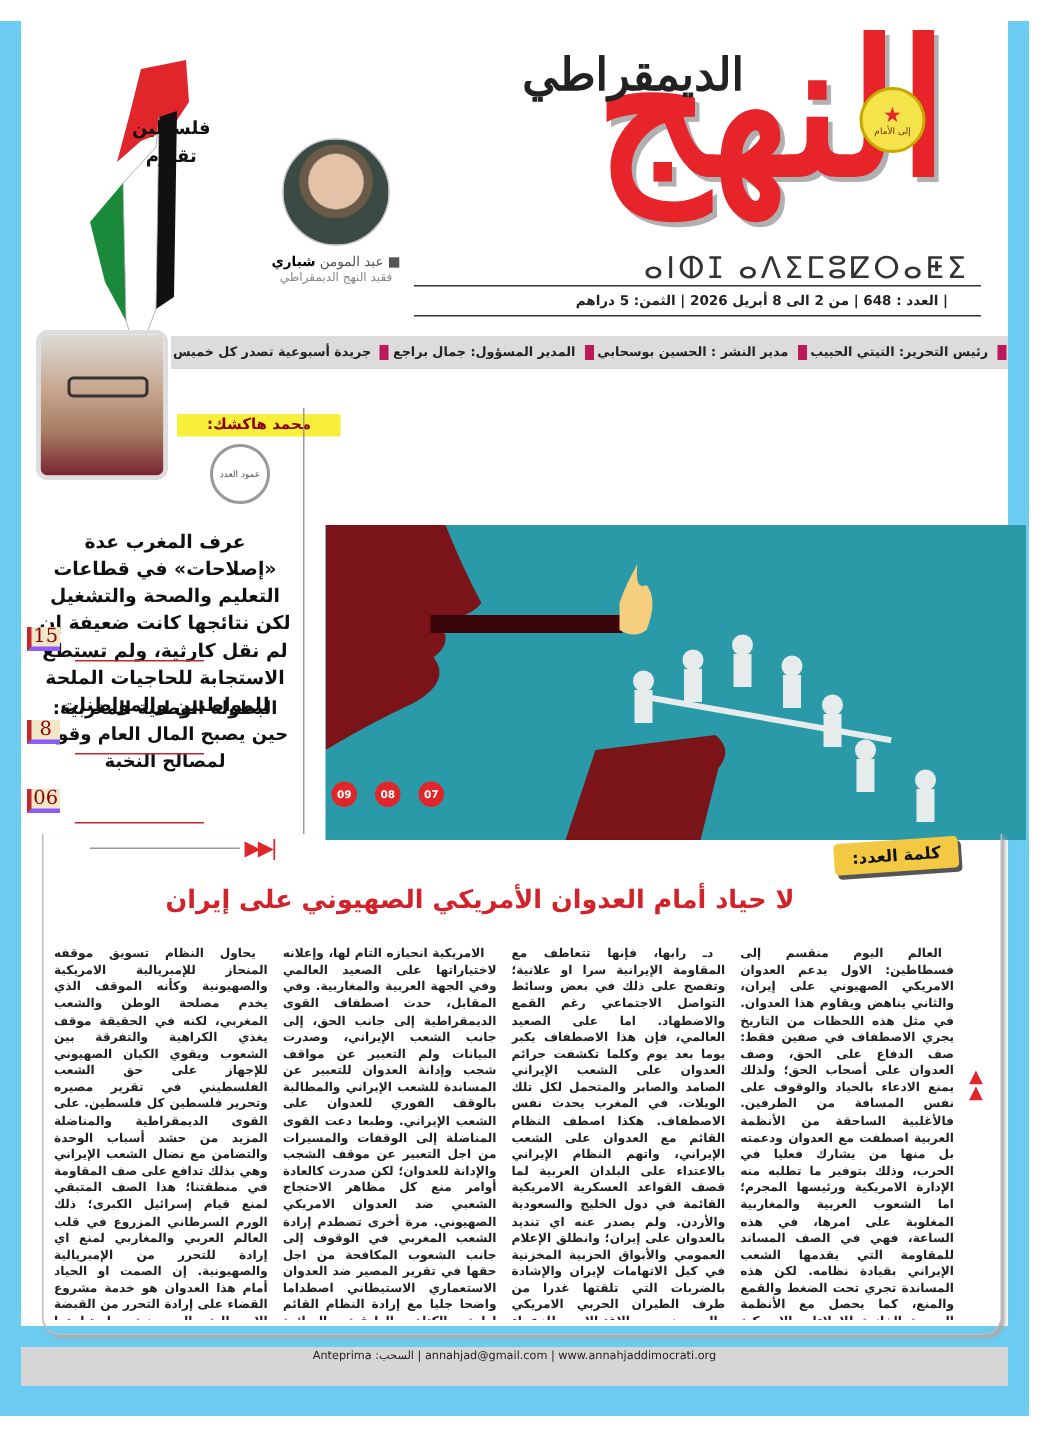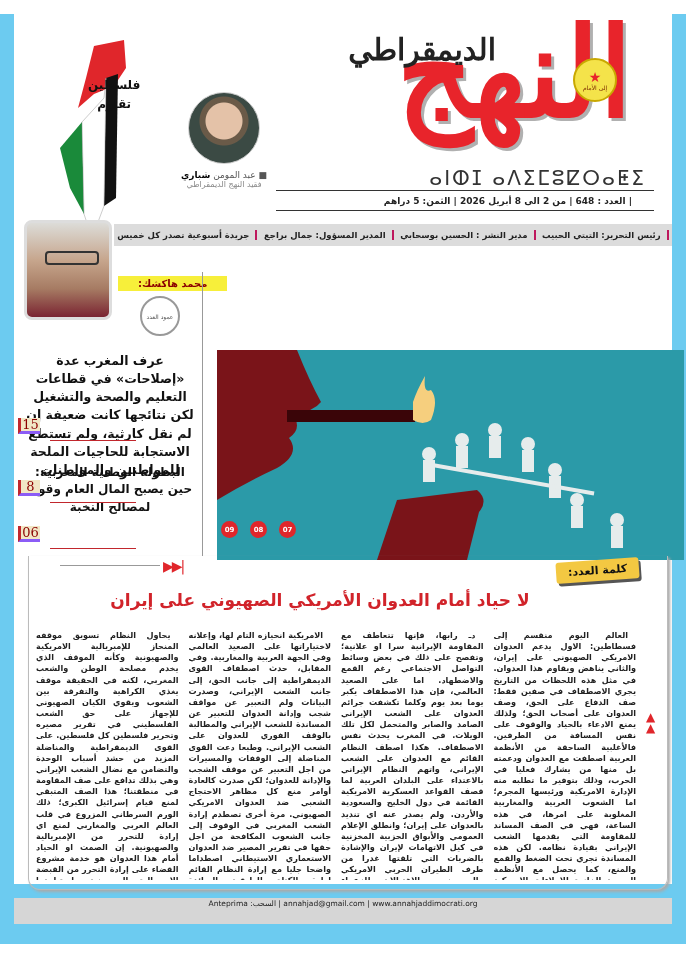--- a/index.html
+++ b/index.html
@@ -24,21 +24,21 @@
   .founder { position: absolute; left: 160px; top: 78px; width: 100px; text-align: center; }
   .founder-photo { width: 72px; height: 72px; border-radius: 50%; margin: 0 auto; background: radial-gradient(circle at 50% 40%, #e4c2a8 0 18px, #6a5a48 19px 24px, #3b4a44 25px); border: 1px solid #ccc; }
   .founder-name { font-size: 9px; color: #555; direction: rtl; margin-top: 6px; }
   .founder-name b { color: #000; }
   .founder-role { font-size: 8px; color: #888; direction: rtl; }
 
   .palestine { position: absolute; left: 20px; top: 24px; width: 100px; height: 240px; }
   .pal-text { position: absolute; left: 34px; top: 62px; font-size: 12px; font-weight: bold; color: #111; direction: rtl; text-align: center; line-height: 1.6; margin-left: 40px; }
 
   .staff-bar { position: absolute; left: 100px; right: 0; top: 210px; height: 22px; background: #dcdcdc; display: flex; flex-direction: row-reverse; align-items: center; justify-content: space-around; font-size: 8.5px; font-weight: bold; color: #222; direction: rtl; }
-  .staff-bar span { border-right: 2px solid #be185d; padding-right: 6px; }
+  .staff-bar span { border-right: 6px solid #be185d; padding-right: 6px; }
 
   
   .columnist-photo { position: absolute; left: 10px; top: 206px; width: 88px; height: 100px; border-radius: 8px; border: 3px solid #ddd; background: linear-gradient(180deg, #dcdcd8 0%, #c6a58c 40%, #a67b63 70%, #7a2432 100%); overflow: hidden; }
   .columnist-photo::after { content: ""; position: absolute; left: 18px; top: 28px; width: 50px; height: 10px; border: 2px solid #333; border-radius: 4px; }
   .columnist-tag { position: absolute; left: 104px; top: 262px; background: #f7ef3a; padding: 2px 20px; font-size: 10px; font-weight: bold; color: #8b0000; direction: rtl; }
   .columnist-stamp { position: absolute; left: 126px; top: 282px; width: 40px; height: 40px; border-radius: 50%; border: 2px solid #999; font-size: 6px; color: #555; display: flex; align-items: center; justify-content: center; }
   .col-divider { position: absolute; left: 188px; top: 258px; height: 284px; border-left: 1px solid #999; }
 
   .teaser { position: absolute; left: 8px; width: 176px; text-align: center; direction: rtl; font-weight: bold; color: #111; }
   .teaser.t1 { top: 338px; font-size: 12.5px; line-height: 1.45; }

